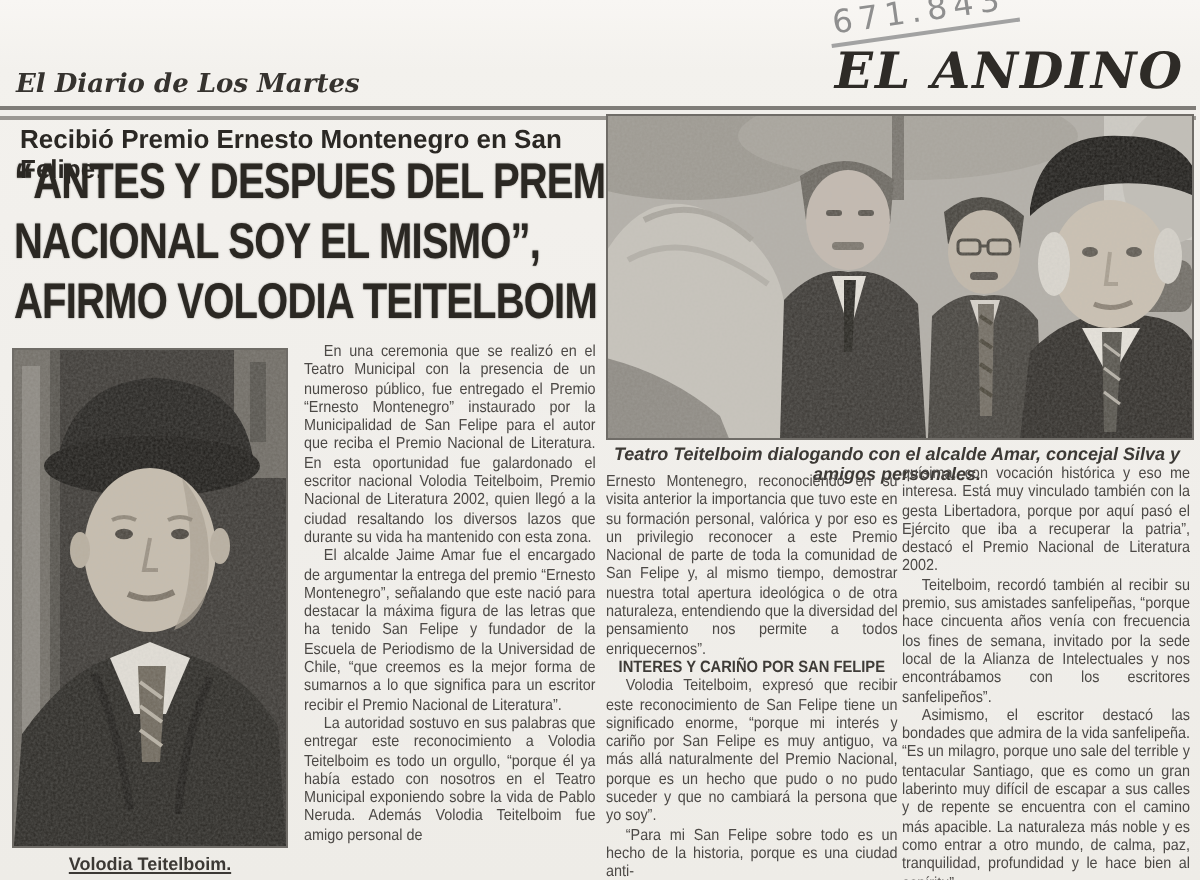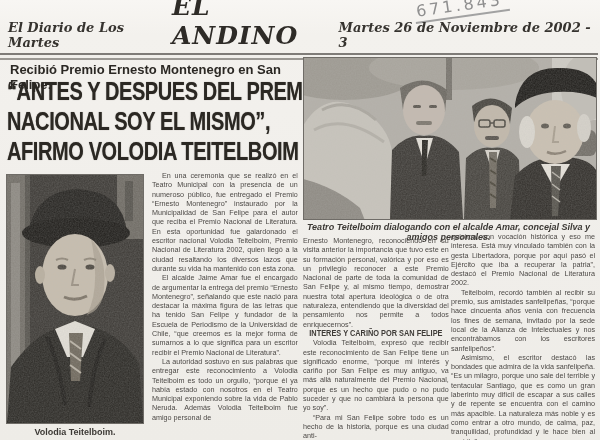--- a/index.html
+++ b/index.html
@@ -47,21 +47,21 @@
   }
   
   .photo{position:absolute;border:1px solid #6f6c67;background:#a9a59e;box-sizing:border-box;}
   .photo svg{display:block;}
   .group-photo{left:303px;top:57px;width:294px;height:163px;}
   .portrait-photo{left:6px;top:174px;width:138px;height:250px;}
   .caption{
     position:absolute;font-size:9px;font-weight:bold;color:#3c3935;text-align:center;
   }
   .group-caption{left:300px;top:222px;width:297px;font-style:italic;}
-  .portrait-caption{left:6px;top:427px;width:138px;}
+  .portrait-caption{left:6px;top:427px;width:138px;text-decoration:underline;}
   
   .col{
     position:absolute;overflow:hidden;
     font-size:8px;line-height:9.3px;text-align:justify;color:#4c4946;
     transform:scaleX(0.9);transform-origin:0 0;
   }
   .col p{margin:0;}
   .col p.indent{text-indent:11px;}
   .col1{left:152px;top:171px;width:162px;height:269px;}
   .col2{left:303px;top:236px;width:162px;height:204px;}
@@ -73,21 +73,20 @@
 </head>
 <body>
 
 <div class="page">
 
   <div class="handwritten">671.843</div>
 
   <div class="masthead">
     <span class="pub">El Diario de Los Martes</span>
     <span class="title">EL ANDINO</span>
-    <span class="date">Martes 26 de Noviembre de 2002 - 3</span>
   </div>
   <div class="rule"></div>
 
   <div class="kicker">Recibió Premio Ernesto Montenegro en San Felipe:</div>
   <div class="headline">
     <div>“ANTES Y DESPUES DEL PREMIO</div>
     <div>NACIONAL SOY EL MISMO”,</div>
     <div>AFIRMO VOLODIA TEITELBOIM</div>
   </div>
 

